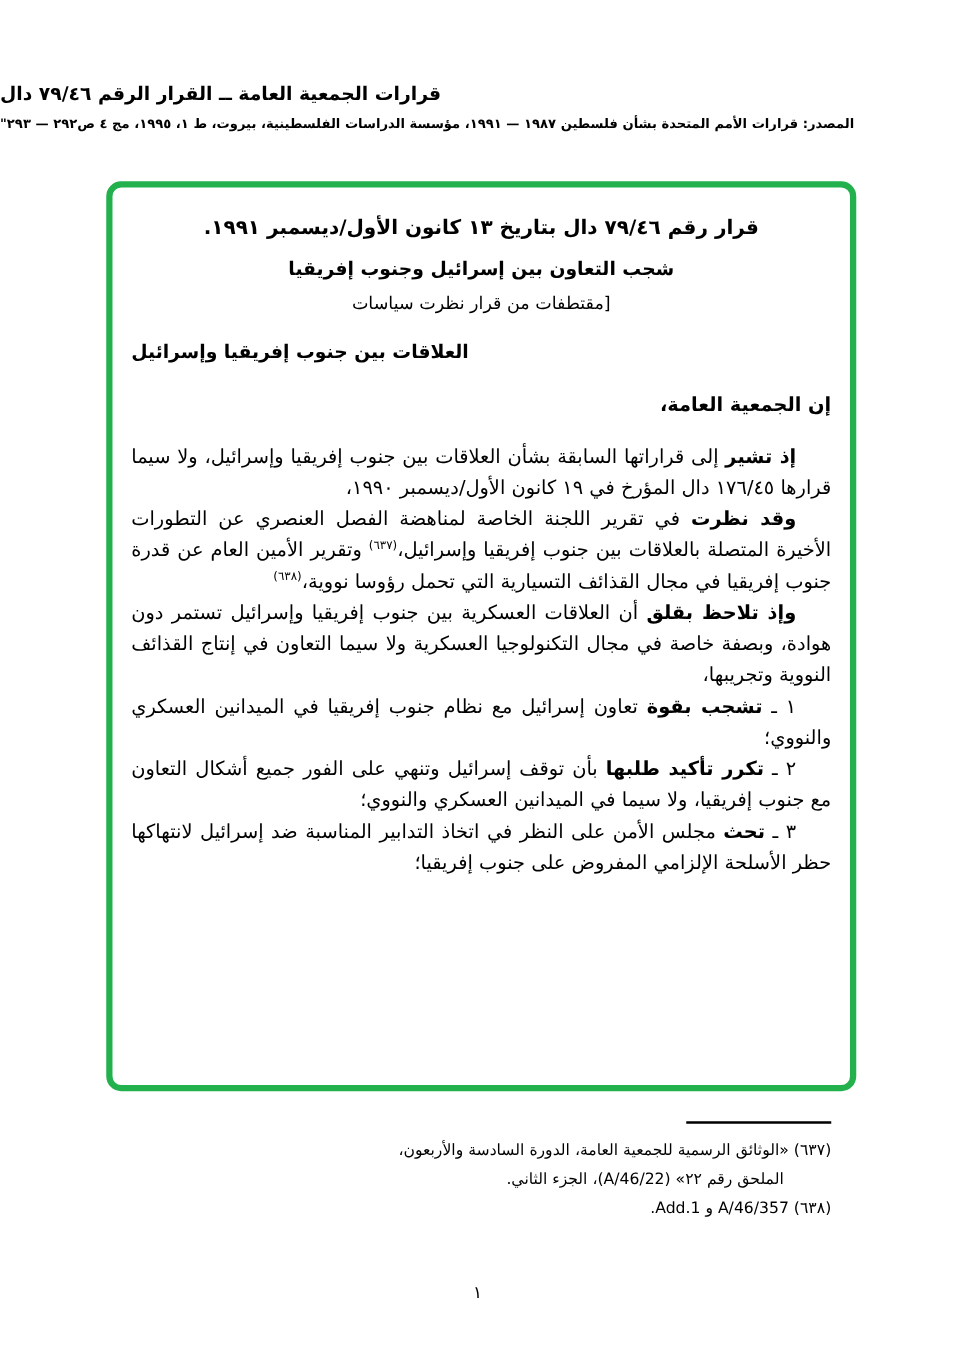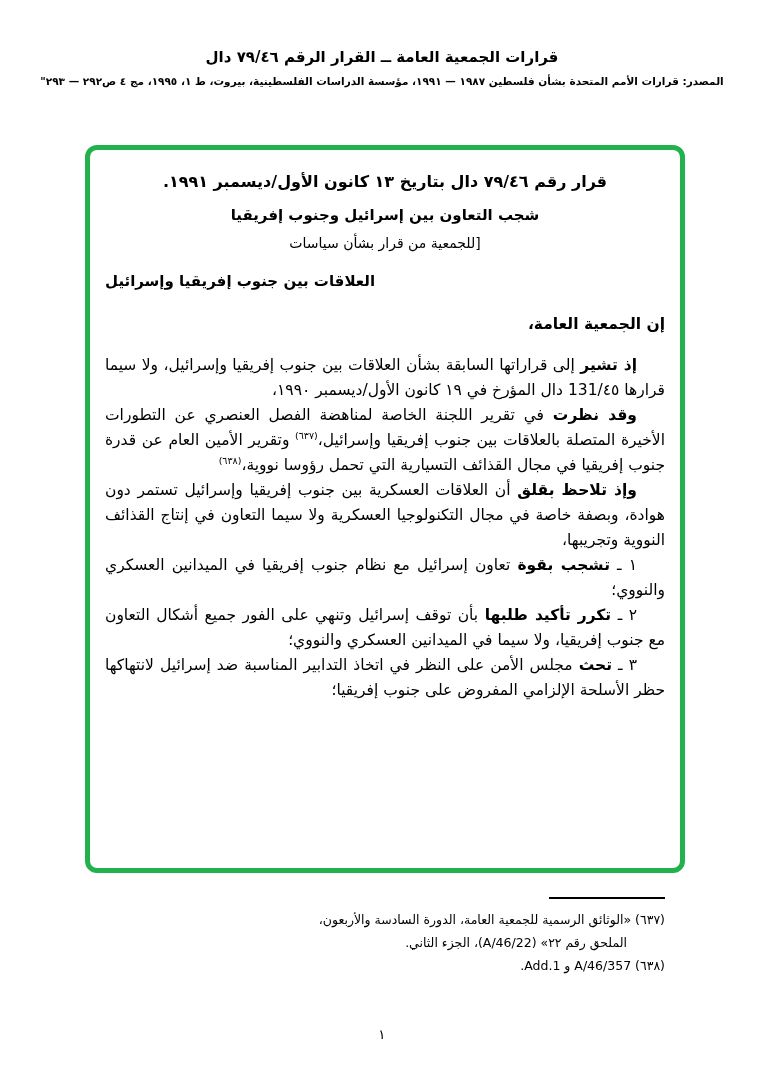--- a/index.html
+++ b/index.html
@@ -3,21 +3,21 @@
 <meta charset="utf-8">
 <style>
   html,body{margin:0;padding:0;}
   body{
     width:764px;height:1082px;
     background:#ffffff;color:#000000;
     font-family:"DejaVu Sans",sans-serif;
     direction:rtl;position:relative;overflow:hidden;
   }
   
-  .page-header{text-align:center;padding-top:48px;}
+  .page-header{text-align:left;padding-top:66px;}
   .header-title{font-size:15px;font-weight:bold;margin:0;}
   .header-source{font-size:10.5px;font-weight:bold;margin-top:9px;white-space:nowrap;}
   
   .doc-box{
     position:absolute;left:85px;top:145px;
     width:600px;height:728px;box-sizing:border-box;
     border:5px solid #22b14c;border-radius:12px;
     padding:22px 15px 0 15px;
   }
   .doc-heading p{text-align:center;margin:0;}
@@ -54,28 +54,28 @@
 
 <header class="page-header">
   <h1 class="header-title">قرارات الجمعية العامة ــ القرار الرقم ٤٦‏/‏٧٩ دال</h1>
   <div class="header-source">المصدر: قرارات الأمم المتحدة بشأن فلسطين ١٩٨٧ — ١٩٩١، مؤسسة الدراسات الفلسطينية، بيروت، ط ١، ١٩٩٥، مج ٤ ص٢٩٢ — ٢٩٣"</div>
 </header>
 
 <main class="doc-box">
   <div class="doc-heading">
     <p class="h1">قرار رقم ٤٦‏/‏٧٩ دال بتاريخ ١٣ كانون الأول/ديسمبر ١٩٩١.</p>
     <p class="h2">شجب التعاون بين إسرائيل وجنوب إفريقيا</p>
-    <p class="h3">[للجمعية من قرار بشأن سياسات</p>
+    <p class="h3">[مقتطفات من قرار نظرت سياسات</p>
   </div>
 
   <p class="section-title">العلاقات بين جنوب إفريقيا وإسرائيل</p>
   <p class="preamble">إن الجمعية العامة،</p>
 
   <div class="body-paragraphs">
-      <p class="body-para"><span class="b">إذ تشير</span><span> إلى قراراتها السابقة بشأن العلاقات بين جنوب إفريقيا وإسرائيل، ولا سيما قرارها ٤٥‏/‏131 دال المؤرخ في ١٩ كانون الأول/ديسمبر ١٩٩٠،</span></p>
+      <p class="body-para"><span class="b">إذ تشير</span><span> إلى قراراتها السابقة بشأن العلاقات بين جنوب إفريقيا وإسرائيل، ولا سيما قرارها ٤٥‏/‏١٧٦ دال المؤرخ في ١٩ كانون الأول/ديسمبر ١٩٩٠،</span></p>
       <p class="body-para"><span class="b">وقد نظرت</span><span> في تقرير اللجنة الخاصة لمناهضة الفصل العنصري عن التطورات الأخيرة المتصلة بالعلاقات بين جنوب إفريقيا وإسرائيل،</span><sup>(٦٣٧)</sup><span> وتقرير الأمين العام عن قدرة جنوب إفريقيا في مجال القذائف التسيارية التي تحمل رؤوسا نووية،</span><sup>(٦٣٨)</sup></p>
       <p class="body-para"><span class="b">وإذ تلاحظ بقلق</span><span> أن العلاقات العسكرية بين جنوب إفريقيا وإسرائيل تستمر دون هوادة، وبصفة خاصة في مجال التكنولوجيا العسكرية ولا سيما التعاون في إنتاج القذائف النووية وتجريبها،</span></p>
       <p class="body-para"><span>١ ـ </span><span class="b">تشجب بقوة</span><span> تعاون إسرائيل مع نظام جنوب إفريقيا في الميدانين العسكري والنووي؛</span></p>
       <p class="body-para"><span>٢ ـ </span><span class="b">تكرر تأكيد طلبها</span><span> بأن توقف إسرائيل وتنهي على الفور جميع أشكال التعاون مع جنوب إفريقيا، ولا سيما في الميدانين العسكري والنووي؛</span></p>
       <p class="body-para"><span>٣ ـ </span><span class="b">تحث</span><span> مجلس الأمن على النظر في اتخاذ التدابير المناسبة ضد إسرائيل لانتهاكها حظر الأسلحة الإلزامي المفروض على جنوب إفريقيا؛</span></p>
     </div>
 
   <div class="footnotes">
     <div class="fn-separator"></div>
     <div>

